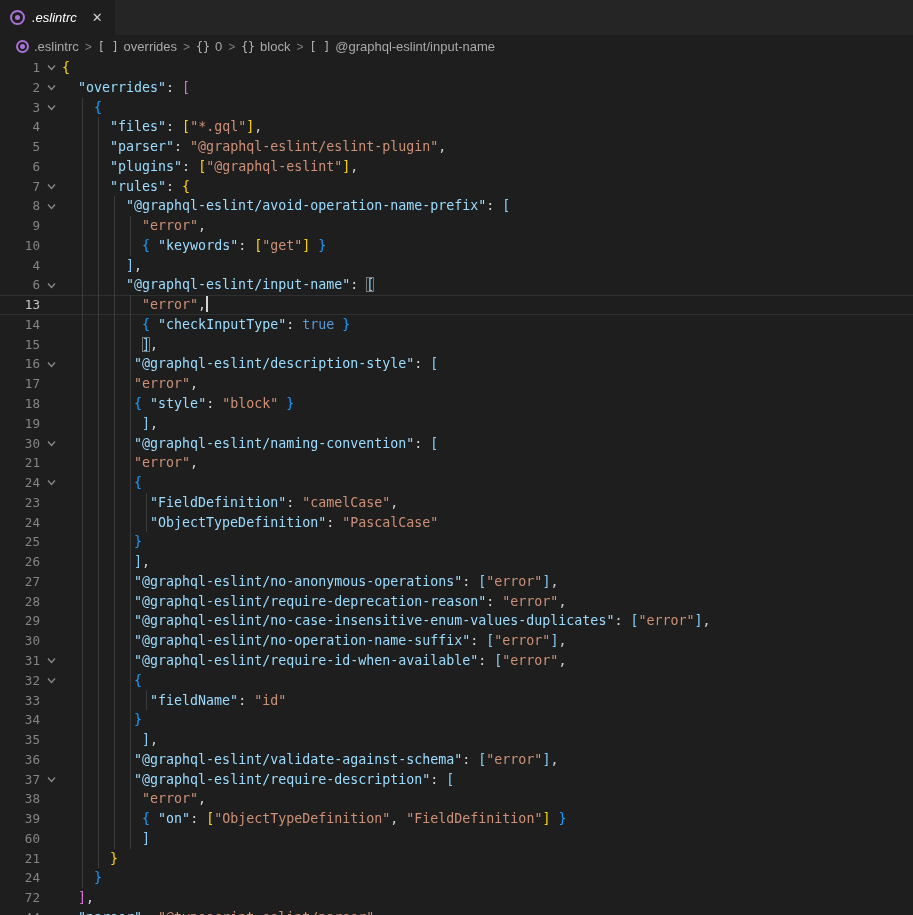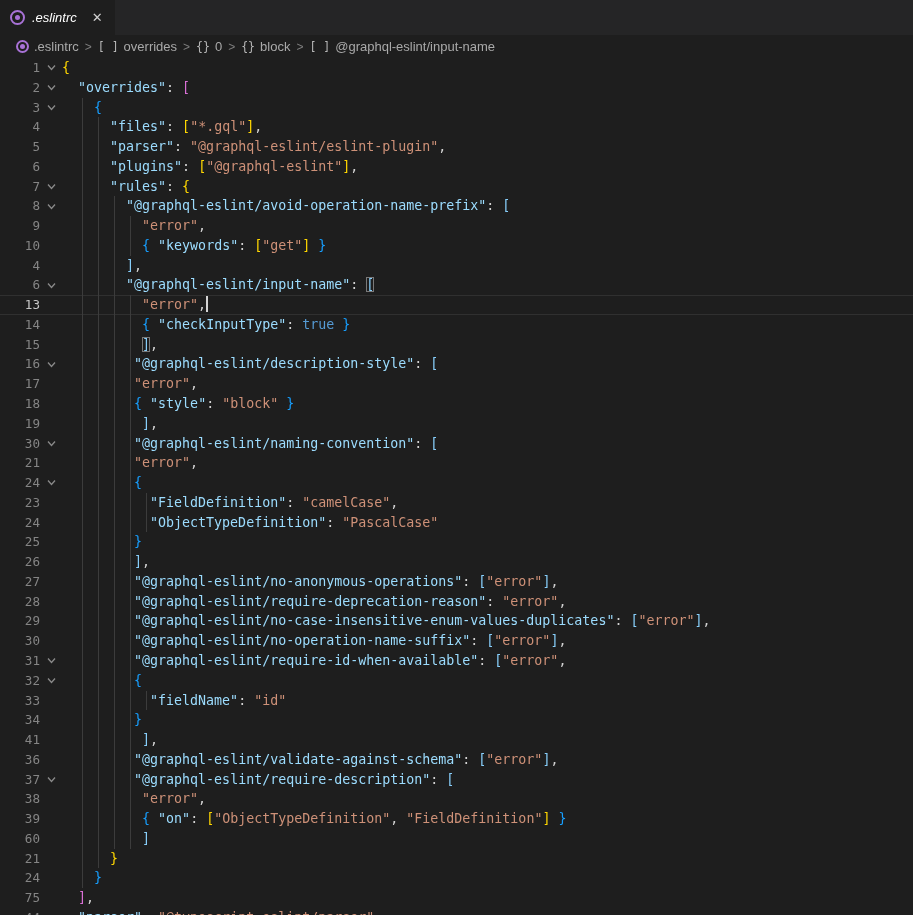--- a/index.html
+++ b/index.html
@@ -121,26 +121,26 @@
       <div class="line"><span class="guide" style="left: 82px;"></span><span class="guide" style="left: 98px;"></span><span class="guide" style="left: 114px;"></span><span class="guide" style="left: 130px;"></span><span class="gutter"><span class="lnum">29</span><span class="fold"></span></span><span class="code">         <span class="tk-key">"@graphql-eslint/no-case-insensitive-enum-values-duplicates"</span><span class="tk-pun">: </span><span class="tk-b5">[</span><span class="tk-str">"error"</span><span class="tk-b5">]</span><span class="tk-pun">,</span></span></div>
       <div class="line"><span class="guide" style="left: 82px;"></span><span class="guide" style="left: 98px;"></span><span class="guide" style="left: 114px;"></span><span class="guide" style="left: 130px;"></span><span class="gutter"><span class="lnum">30</span><span class="fold"></span></span><span class="code">         <span class="tk-key">"@graphql-eslint/no-operation-name-suffix"</span><span class="tk-pun">: </span><span class="tk-b5">[</span><span class="tk-str">"error"</span><span class="tk-b5">]</span><span class="tk-pun">,</span></span></div>
       <div class="line"><span class="guide" style="left: 82px;"></span><span class="guide" style="left: 98px;"></span><span class="guide" style="left: 114px;"></span><span class="guide" style="left: 130px;"></span><span class="gutter"><span class="lnum">31</span><span class="fold"><svg width="11" height="11" viewBox="0 0 11 11">
               <path d="M2 3.5 L5.5 7.5 L9 3.5" stroke="#8a8a8a" stroke-width="1.3" fill="none"></path>
             </svg></span></span><span class="code">         <span class="tk-key">"@graphql-eslint/require-id-when-available"</span><span class="tk-pun">: </span><span class="tk-b5">[</span><span class="tk-str">"error"</span><span class="tk-pun">,</span></span></div>
       <div class="line"><span class="guide" style="left: 82px;"></span><span class="guide" style="left: 98px;"></span><span class="guide" style="left: 114px;"></span><span class="guide" style="left: 130px;"></span><span class="gutter"><span class="lnum">32</span><span class="fold"><svg width="11" height="11" viewBox="0 0 11 11">
               <path d="M2 3.5 L5.5 7.5 L9 3.5" stroke="#8a8a8a" stroke-width="1.3" fill="none"></path>
             </svg></span></span><span class="code">         <span class="tk-b3">{</span></span></div>
       <div class="line"><span class="guide" style="left: 82px;"></span><span class="guide" style="left: 98px;"></span><span class="guide" style="left: 114px;"></span><span class="guide" style="left: 130px;"></span><span class="guide" style="left: 146px;"></span><span class="gutter"><span class="lnum">33</span><span class="fold"></span></span><span class="code">           <span class="tk-key">"fieldName"</span><span class="tk-pun">: </span><span class="tk-str">"id"</span></span></div>
       <div class="line"><span class="guide" style="left: 82px;"></span><span class="guide" style="left: 98px;"></span><span class="guide" style="left: 114px;"></span><span class="guide" style="left: 130px;"></span><span class="gutter"><span class="lnum">34</span><span class="fold"></span></span><span class="code">         <span class="tk-b3">}</span></span></div>
-      <div class="line"><span class="guide" style="left: 82px;"></span><span class="guide" style="left: 98px;"></span><span class="guide" style="left: 114px;"></span><span class="guide" style="left: 130px;"></span><span class="gutter"><span class="lnum">41</span><span class="fold"></span></span><span class="code">          <span class="tk-b5">]</span><span class="tk-pun">,</span></span></div>
+      <div class="line"><span class="guide" style="left: 82px;"></span><span class="guide" style="left: 98px;"></span><span class="guide" style="left: 114px;"></span><span class="guide" style="left: 130px;"></span><span class="gutter"><span class="lnum">35</span><span class="fold"></span></span><span class="code">          <span class="tk-b5">]</span><span class="tk-pun">,</span></span></div>
       <div class="line"><span class="guide" style="left: 82px;"></span><span class="guide" style="left: 98px;"></span><span class="guide" style="left: 114px;"></span><span class="guide" style="left: 130px;"></span><span class="gutter"><span class="lnum">36</span><span class="fold"></span></span><span class="code">         <span class="tk-key">"@graphql-eslint/validate-against-schema"</span><span class="tk-pun">: </span><span class="tk-b5">[</span><span class="tk-str">"error"</span><span class="tk-b5">]</span><span class="tk-pun">,</span></span></div>
       <div class="line"><span class="guide" style="left: 82px;"></span><span class="guide" style="left: 98px;"></span><span class="guide" style="left: 114px;"></span><span class="guide" style="left: 130px;"></span><span class="gutter"><span class="lnum">37</span><span class="fold"><svg width="11" height="11" viewBox="0 0 11 11">
               <path d="M2 3.5 L5.5 7.5 L9 3.5" stroke="#8a8a8a" stroke-width="1.3" fill="none"></path>
             </svg></span></span><span class="code">         <span class="tk-key">"@graphql-eslint/require-description"</span><span class="tk-pun">: </span><span class="tk-b5">[</span></span></div>
       <div class="line"><span class="guide" style="left: 82px;"></span><span class="guide" style="left: 98px;"></span><span class="guide" style="left: 114px;"></span><span class="guide" style="left: 130px;"></span><span class="gutter"><span class="lnum">38</span><span class="fold"></span></span><span class="code">          <span class="tk-str">"error"</span><span class="tk-pun">,</span></span></div>
       <div class="line"><span class="guide" style="left: 82px;"></span><span class="guide" style="left: 98px;"></span><span class="guide" style="left: 114px;"></span><span class="guide" style="left: 130px;"></span><span class="gutter"><span class="lnum">39</span><span class="fold"></span></span><span class="code">          <span class="tk-b3">{</span><span class="tk-pun"> </span><span class="tk-key">"on"</span><span class="tk-pun">: </span><span class="tk-b1">[</span><span class="tk-str">"ObjectTypeDefinition"</span><span class="tk-pun">, </span><span class="tk-str">"FieldDefinition"</span><span class="tk-b1">]</span><span class="tk-pun"> </span><span class="tk-b3">}</span></span></div>
       <div class="line"><span class="guide" style="left: 82px;"></span><span class="guide" style="left: 98px;"></span><span class="guide" style="left: 114px;"></span><span class="guide" style="left: 130px;"></span><span class="gutter"><span class="lnum">60</span><span class="fold"></span></span><span class="code">          <span class="tk-b5">]</span></span></div>
       <div class="line"><span class="guide" style="left: 82px;"></span><span class="guide" style="left: 98px;"></span><span class="gutter"><span class="lnum">21</span><span class="fold"></span></span><span class="code">      <span class="tk-b1">}</span></span></div>
       <div class="line"><span class="guide" style="left: 82px;"></span><span class="gutter"><span class="lnum">24</span><span class="fold"></span></span><span class="code">    <span class="tk-b3">}</span></span></div>
-      <div class="line"><span class="gutter"><span class="lnum">75</span><span class="fold"></span></span><span class="code">  <span class="tk-b2">]</span><span class="tk-pun">,</span></span></div>
+      <div class="line"><span class="gutter"><span class="lnum">72</span><span class="fold"></span></span><span class="code">  <span class="tk-b2">]</span><span class="tk-pun">,</span></span></div>
       <div class="line"><span class="gutter"><span class="lnum">44</span><span class="fold"></span></span><span class="code">  <span class="tk-key">"parser"</span><span class="tk-pun">: </span><span class="tk-str">"@typescript-eslint/parser"</span><span class="tk-pun">,</span></span></div>
     </div>
 </div>
 
 </body></html>

